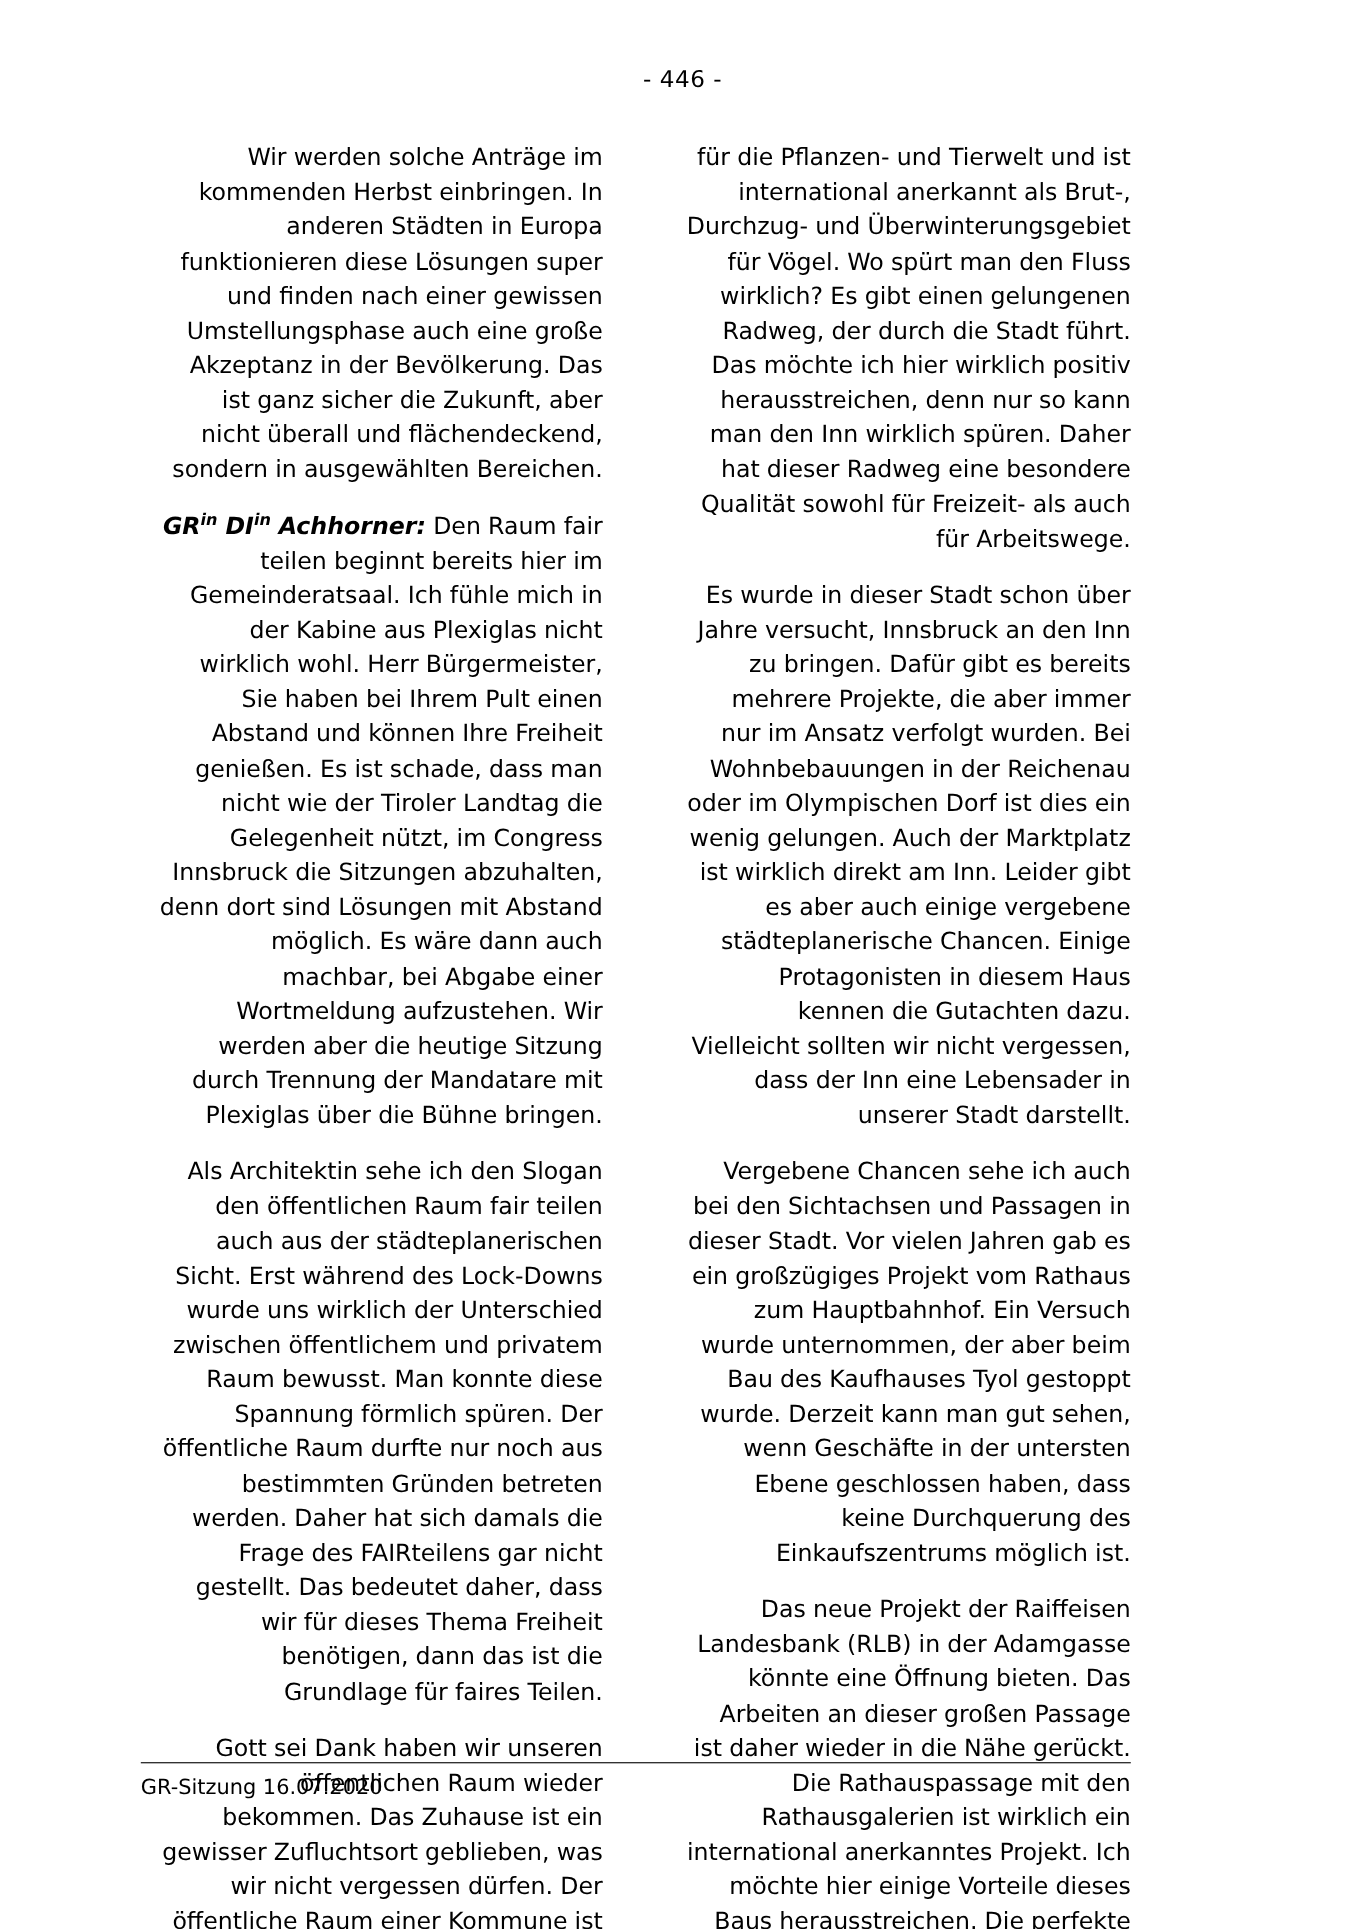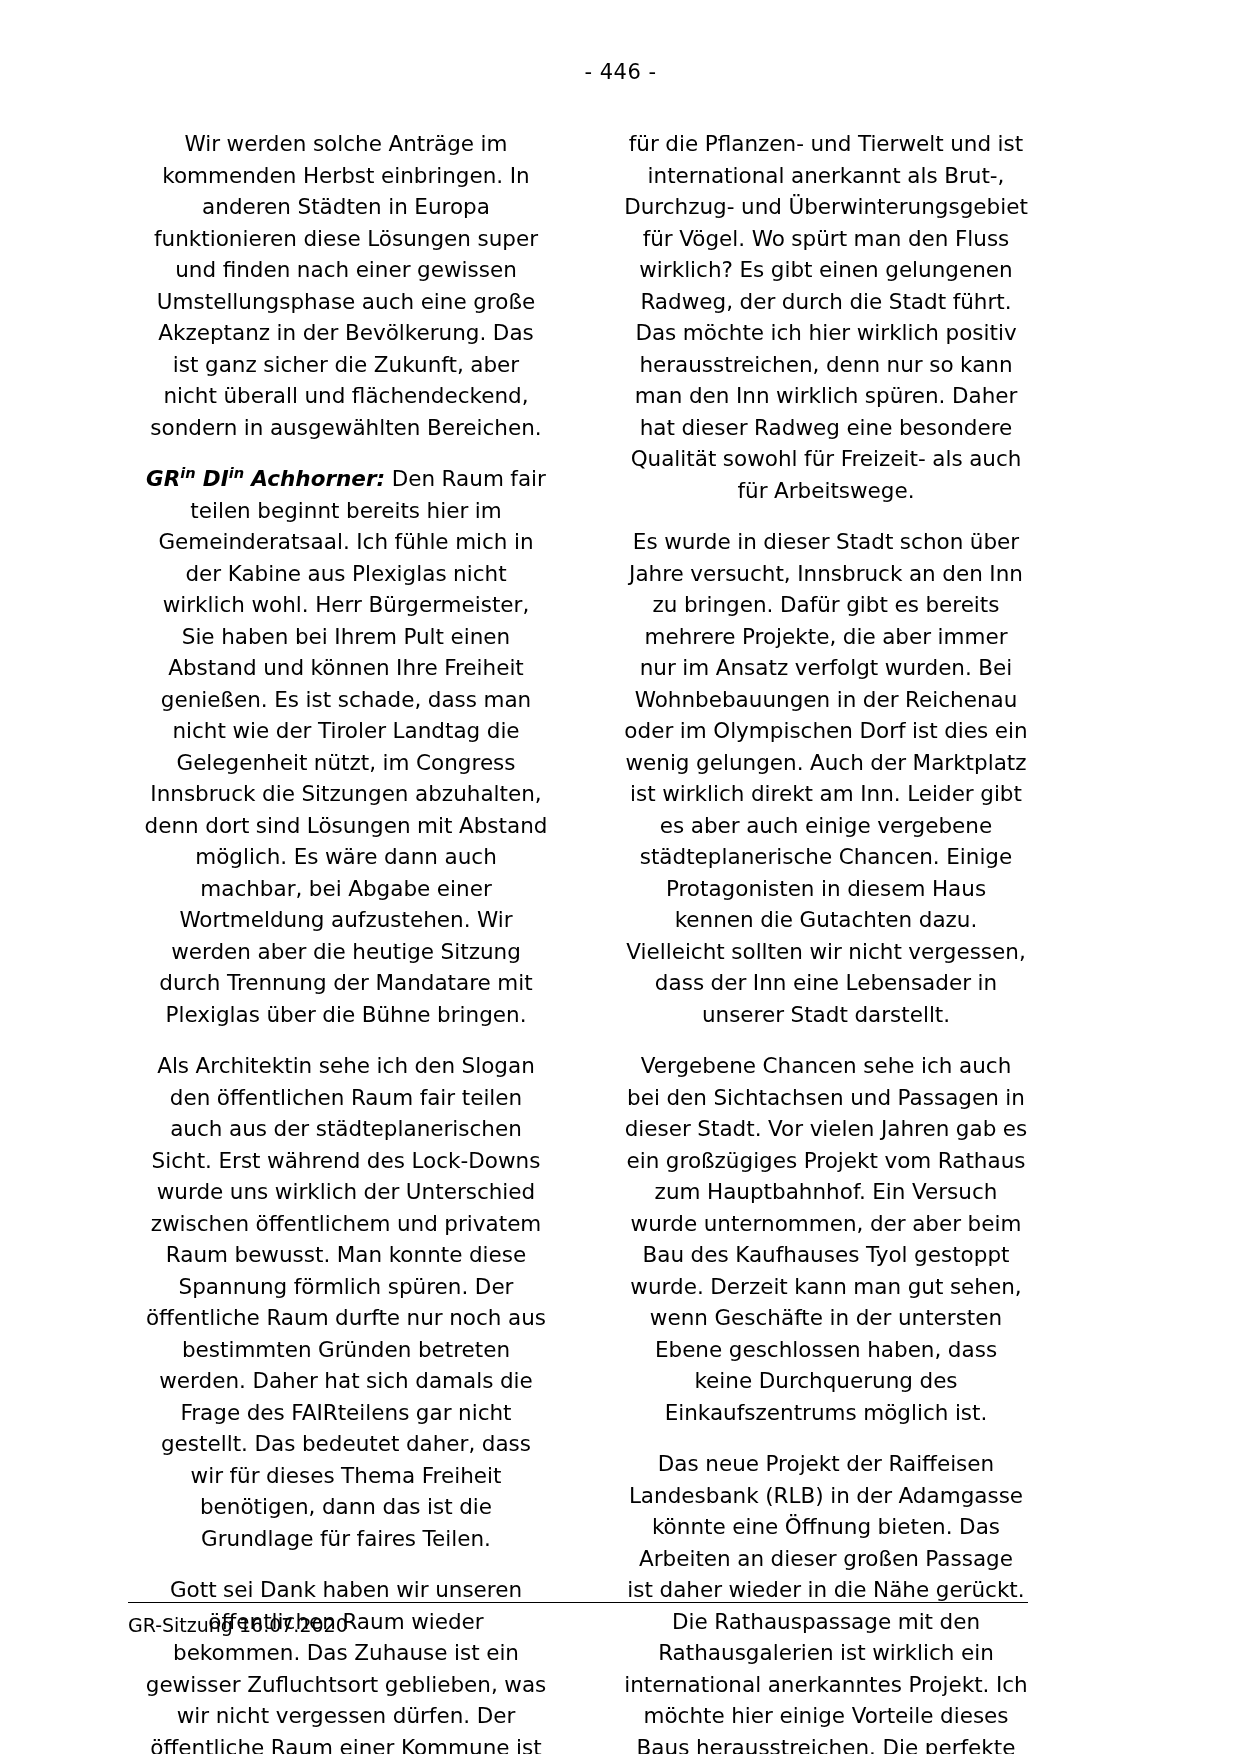--- a/index.html
+++ b/index.html
@@ -34,21 +34,21 @@
     display: flex;
     gap: 60px;
   }
   .column {
     width: 420px;
   }
   .column p {
     margin: 0 0 20px 16px;
     font-size: 21.5px;
     line-height: 31.5px;
-    text-align: center;
+    text-align: right;
     word-spacing: -0.3px;
   }
   .column p:last-child {
     margin-bottom: 0;
   }
   .speaker {
     font-weight: bold;
     font-style: italic;
   }
   .speaker sup {

